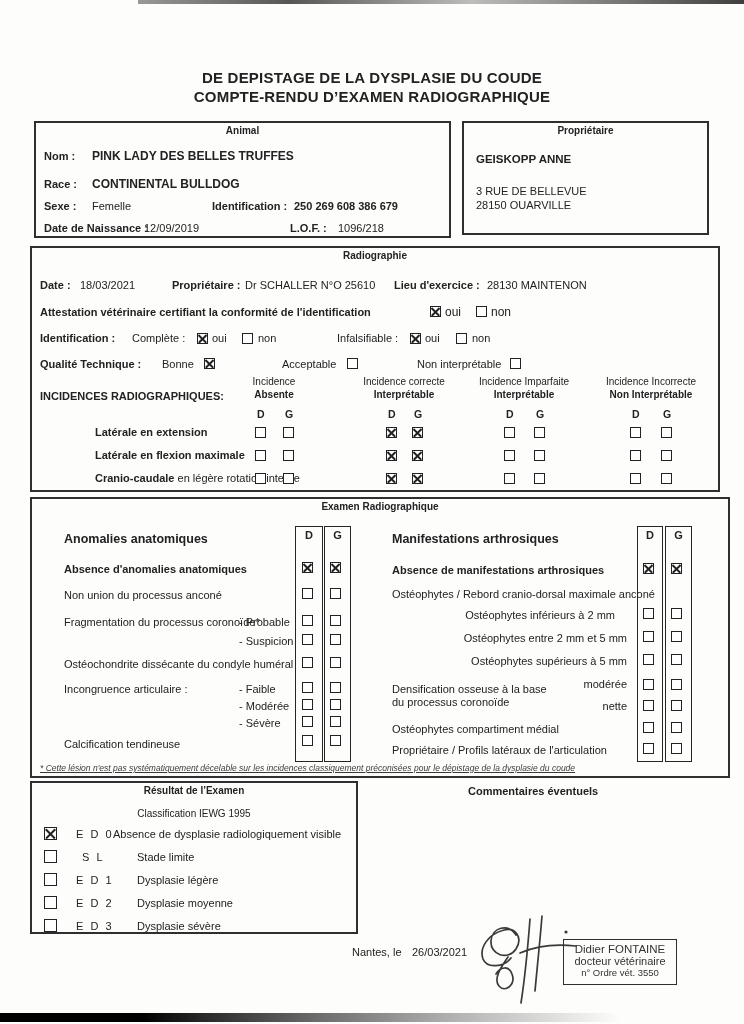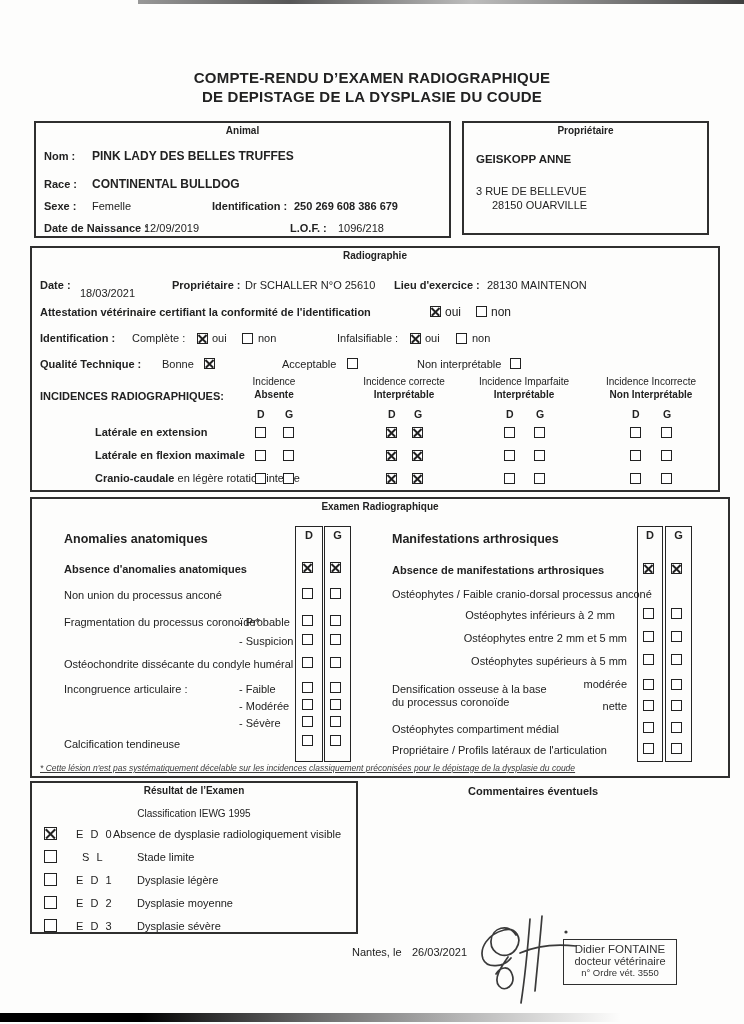--- a/index.html
+++ b/index.html
@@ -31,22 +31,22 @@
   .stamp{position:absolute;border:1.8px solid #2f2f2f;text-align:center;color:#333}
 </style>
 </head>
 <body>
 
 <div class="page">
   <div class="scan-top"></div>
   <div class="scan-bottom"></div>
 
   <div class="doc-title">
+    <div>DE DEPISTAGE DE LA DYSPLASIE DU COUDE</div>
     <div>COMPTE-RENDU D’EXAMEN RADIOGRAPHIQUE</div>
-    <div>DE DEPISTAGE DE LA DYSPLASIE DU COUDE</div>
   </div>
 
   <div class="box" style="left:34px;top:121px;width:413px;height:113px">
     <div class="sec-title">Animal</div>
     <span class="t b" style="left:8px;top:27px">Nom :</span>
     <span class="t b" style="left:56px;top:26px;font-size:12px">PINK LADY DES BELLES TRUFFES</span>
     <span class="t b" style="left:8px;top:55px">Race :</span>
     <span class="t b" style="left:56px;top:54px;font-size:12px">CONTINENTAL BULLDOG</span>
     <span class="t b" style="left:8px;top:77px">Sexe :</span>
     <span class="t" style="left:56px;top:77px">Femelle</span>
@@ -55,28 +55,28 @@
     <span class="t b" style="left:8px;top:99px">Date de Naissance :</span>
     <span class="t" style="left:108px;top:99px">12/09/2019</span>
     <span class="t b" style="left:254px;top:99px">L.O.F. :</span>
     <span class="t" style="left:302px;top:99px">1096/218</span>
   </div>
 
   <div class="box" style="left:462px;top:121px;width:243px;height:110px">
     <div class="sec-title">Propriétaire</div>
     <span class="t b" style="left:12px;top:30px;font-size:11.5px">GEISKOPP ANNE</span>
     <span class="t" style="left:12px;top:62px">3 RUE DE BELLEVUE</span>
-    <span class="t" style="left:28px;top:76px">28150 OUARVILLE</span>
+    <span class="t" style="left:12px;top:76px">28150 OUARVILLE</span>
   </div>
 
   <div class="box" style="left:30px;top:246px;width:686px;height:242px">
     <div class="sec-title">Radiographie</div>
 
     <span class="t b" style="left:8px;top:31px">Date :</span>
-    <span class="t" style="left:48px;top:39px">18/03/2021</span>
+    <span class="t" style="left:48px;top:31px">18/03/2021</span>
     <span class="t b" style="left:140px;top:31px">Propriétaire :</span>
     <span class="t" style="left:213px;top:31px">Dr SCHALLER  N°O 25610</span>
     <span class="t b" style="left:362px;top:31px">Lieu d'exercice :</span>
     <span class="t" style="left:455px;top:31px">28130 MAINTENON</span>
 
     <span class="t b" style="left:8px;top:58px">Attestation vétérinaire certifiant la conformité de l'identification</span>
     <span class="cb checked" style="left:398px;top:58px"></span>
     <span class="t" style="left:413px;top:57px;font-size:12px">oui</span>
     <span class="cb" style="left:444px;top:58px"></span>
     <span class="t" style="left:459px;top:57px;font-size:12px">non</span>
@@ -211,21 +211,21 @@
     <span class="cb" style="left:298px;top:236px"></span>
 
     <div class="colbox" style="left:605px;top:27px;width:24px;height:234px">
       <div class="colhead">D</div>
     </div>
     <div class="colbox" style="left:633px;top:27px;width:25px;height:234px">
       <div class="colhead">G</div>
     </div>
 
     <span class="t b" style="left:360px;top:65px">Absence de manifestations arthrosiques</span>
-    <span class="t" style="left:360px;top:89px">Ostéophytes / Faible cranio-dorsal processus anconé</span>
+    <span class="t" style="left:360px;top:89px">Ostéophytes / Rebord cranio-dorsal maximale anconé</span>
     <span class="right-align" style="left:348px;top:110px">Ostéophytes inférieurs à 2 mm</span>
     <span class="right-align" style="left:360px;top:133px">Ostéophytes entre 2 mm et 5 mm</span>
     <span class="right-align" style="left:360px;top:156px">Ostéophytes supérieurs à 5 mm</span>
     <span class="t" style="left:360px;top:184px">Densification osseuse à la base</span>
     <span class="t" style="left:360px;top:197px">du processus coronoïde</span>
     <span class="right-align" style="left:360px;top:179px">modérée</span>
     <span class="right-align" style="left:360px;top:201px">nette</span>
     <span class="t" style="left:360px;top:224px">Ostéophytes compartiment médial</span>
     <span class="t" style="left:360px;top:245px">Propriétaire / Profils latéraux de l'articulation</span>
 

